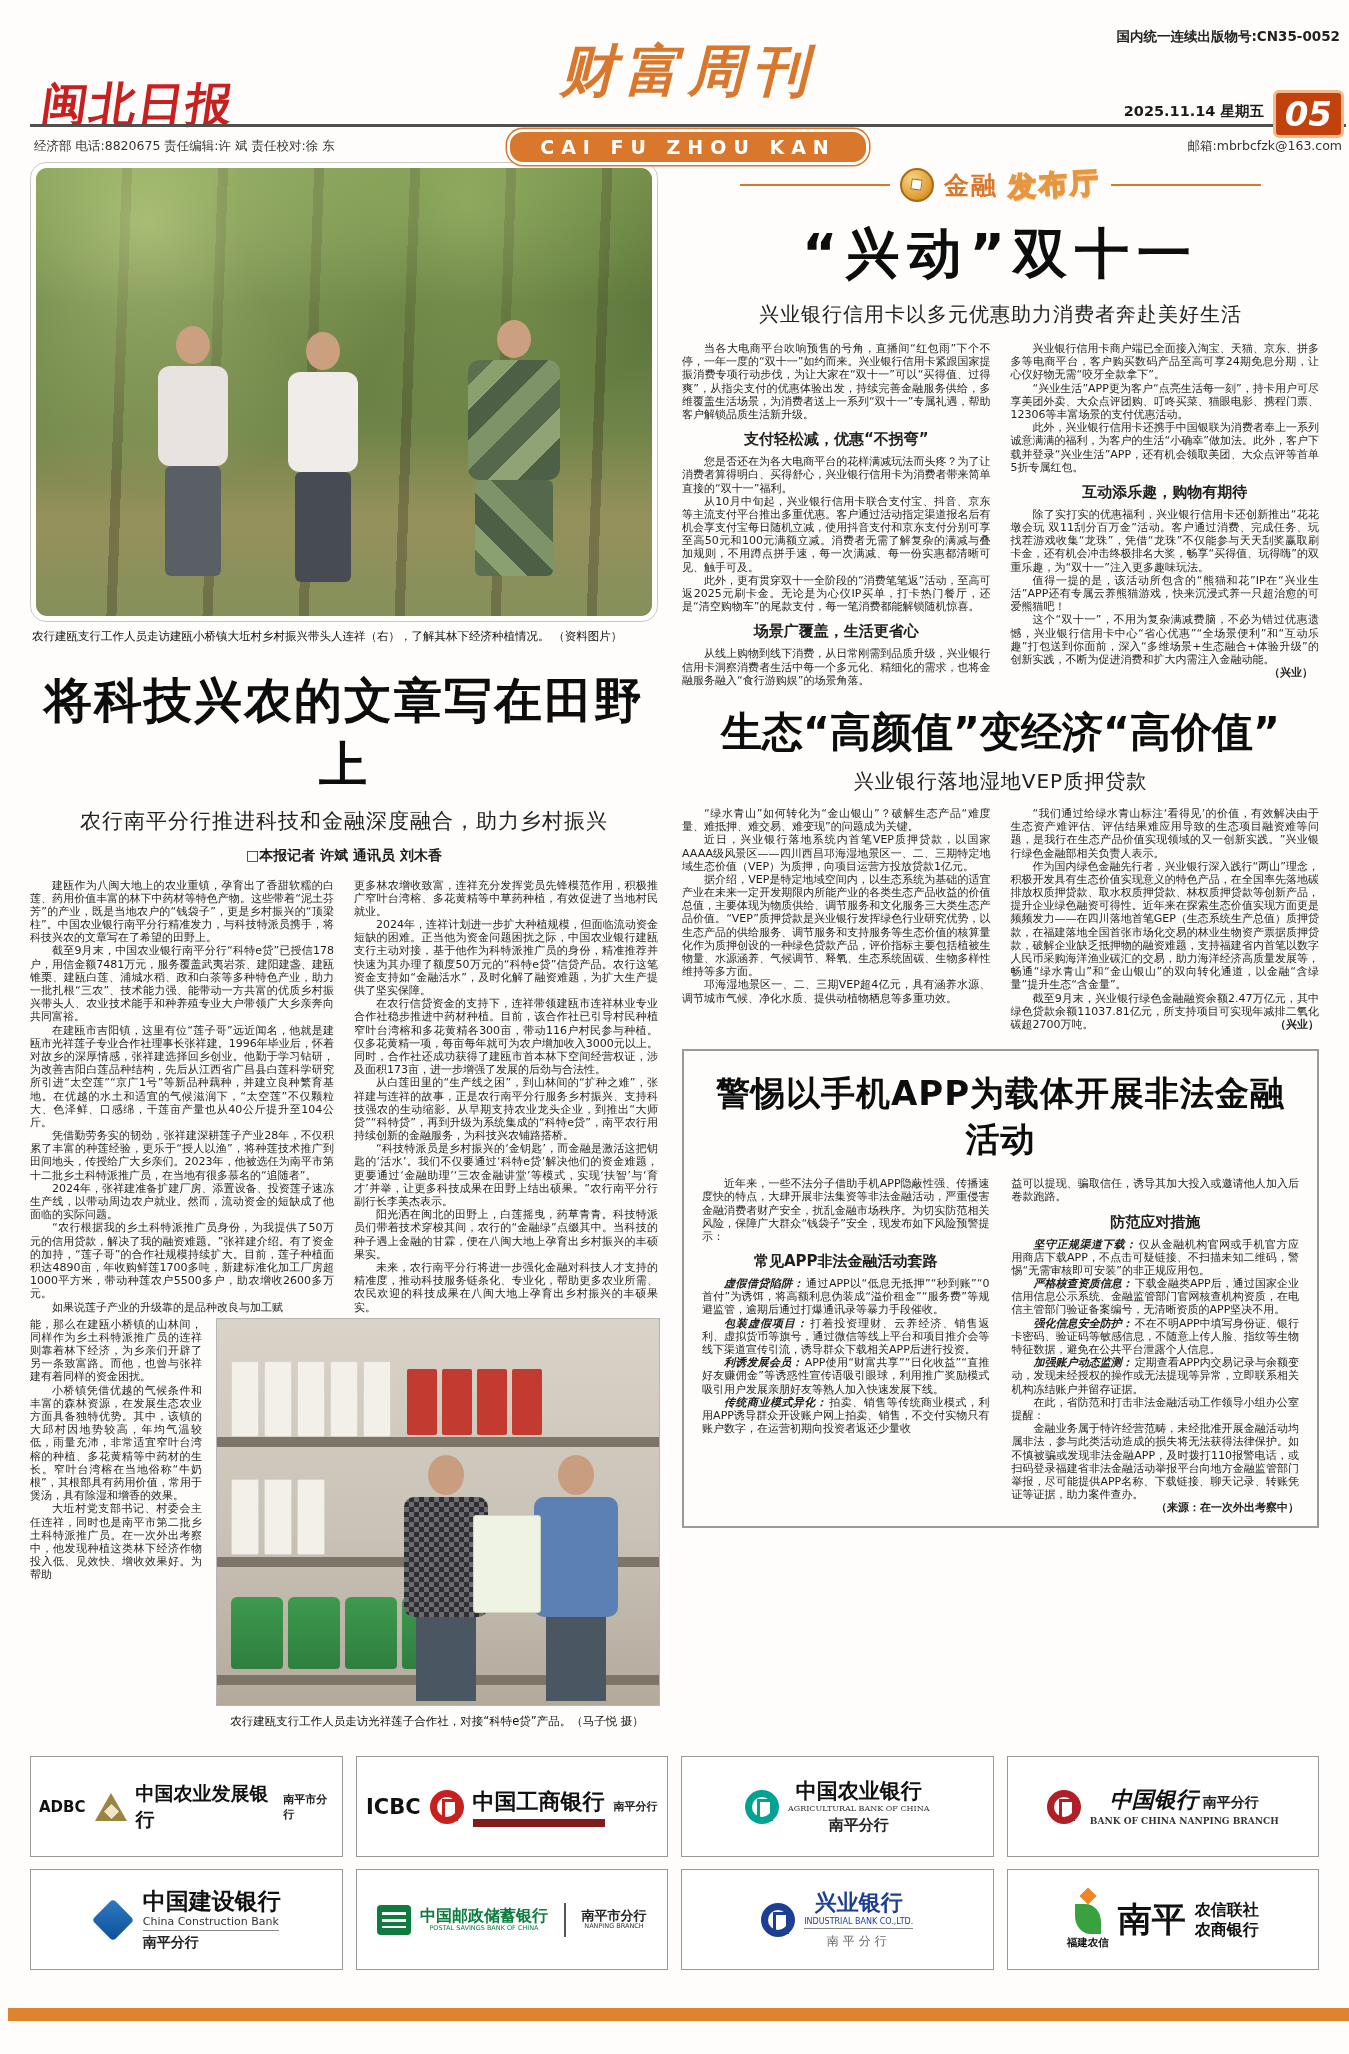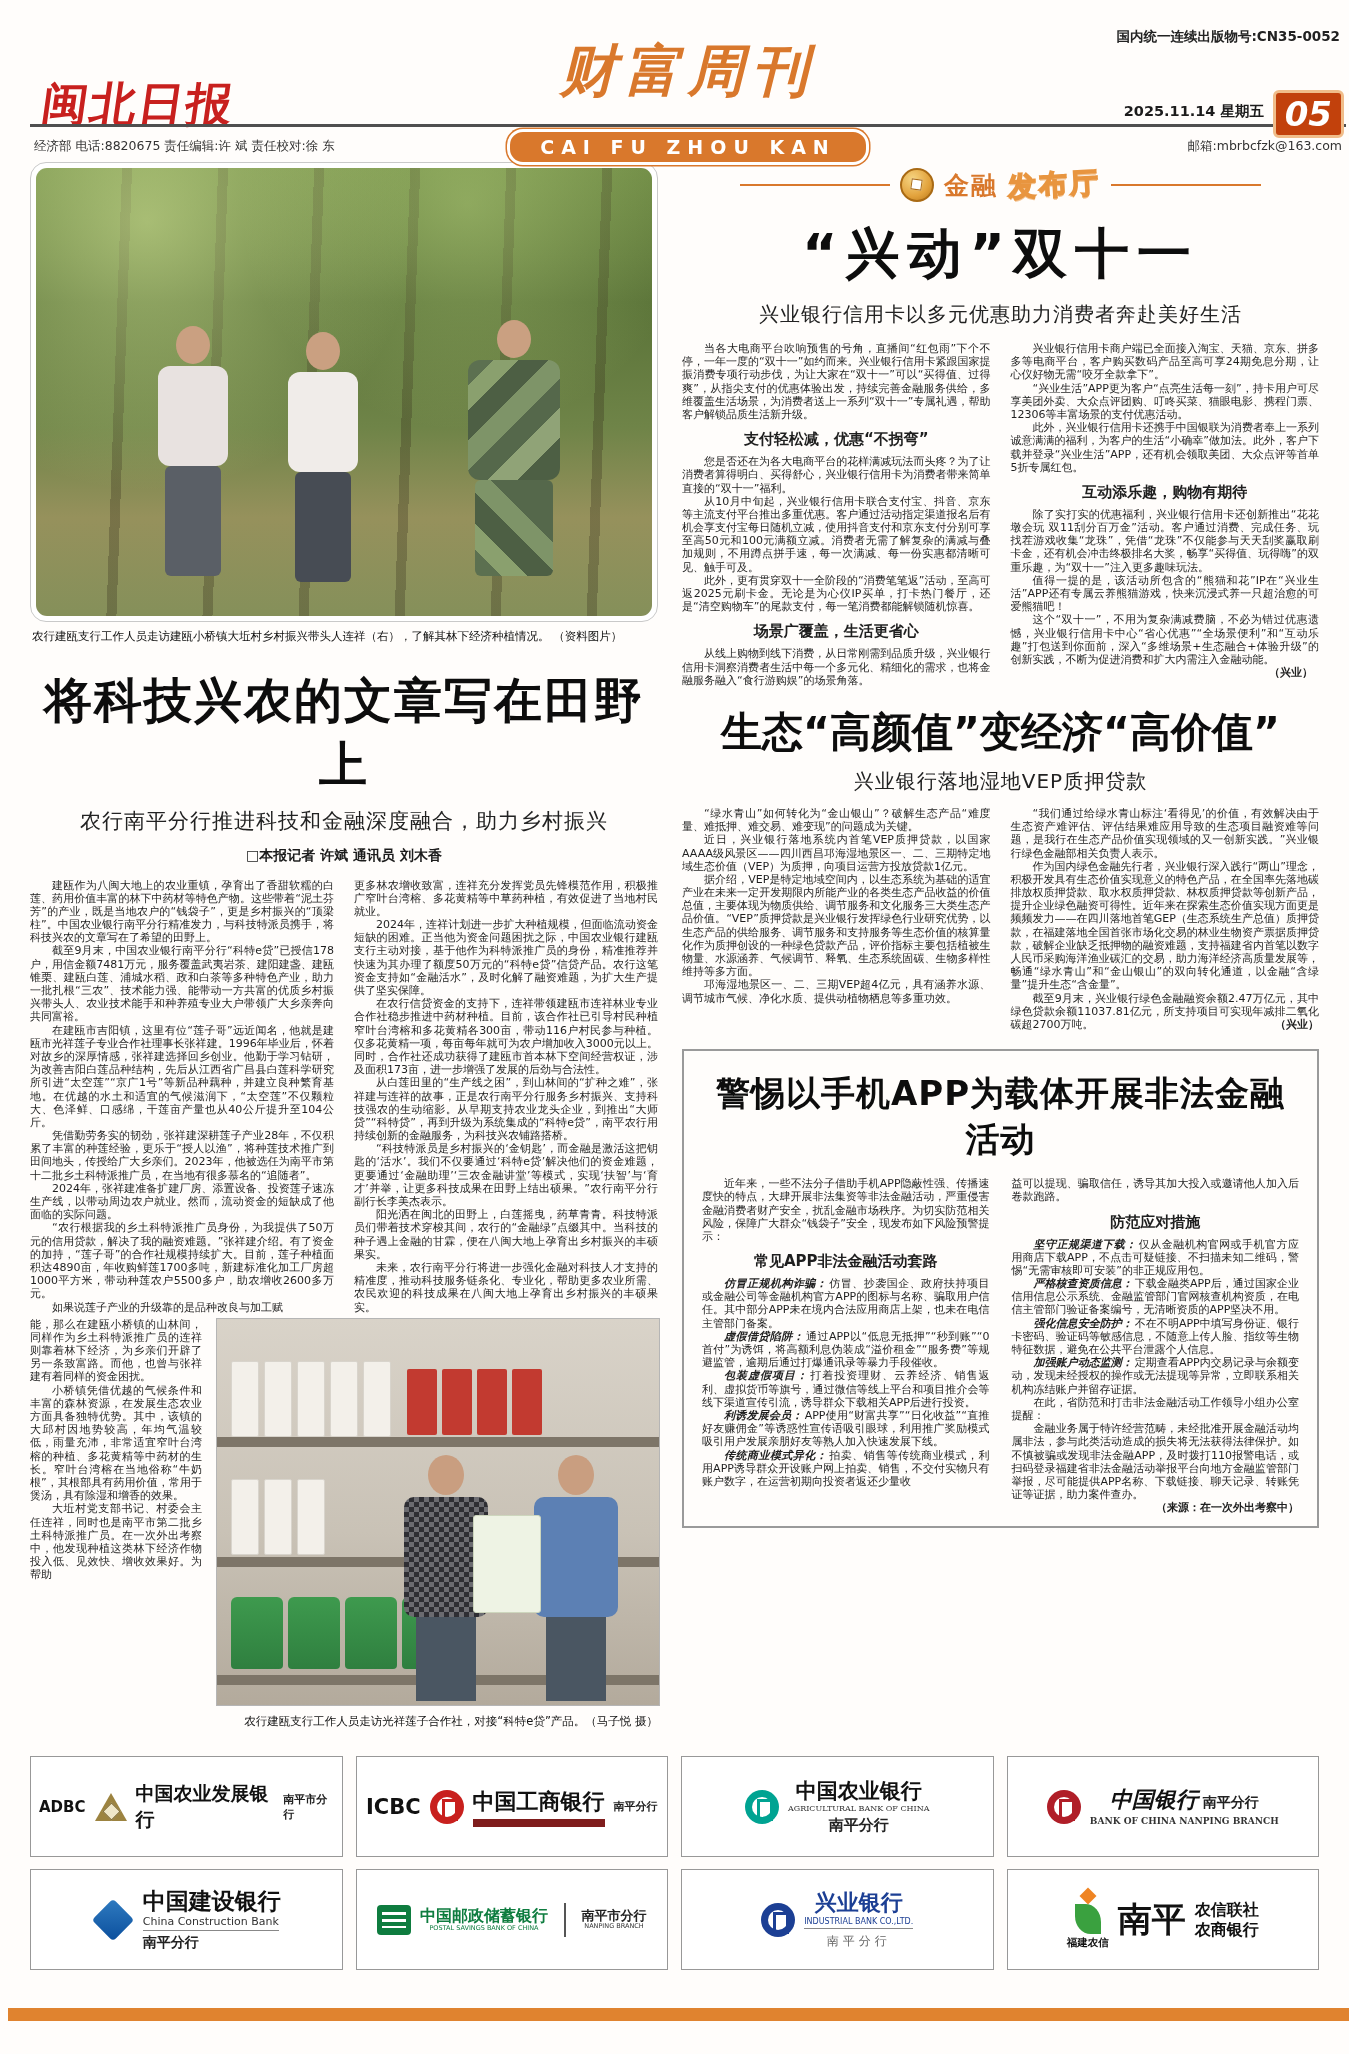--- a/index.html
+++ b/index.html
@@ -69,21 +69,21 @@
   .greenbag{width:52px;height:72px;background:linear-gradient(180deg,#3e9a4e,#2f7f3f);border-radius:6px 6px 4px 4px;}
   .shopper{position:absolute;width:86px;height:250px;bottom:0;}
   .shopper .head{width:36px;height:40px;border-radius:50%;background:#c99e80;margin:0 auto;}
   .shopper .torso{width:84px;height:120px;border-radius:10px;margin:2px auto 0;}
   .shopper .legs{width:60px;height:84px;margin:0 auto;background:#4a5662;}
   .s1{right:170px;} .s1 .torso{background:
       repeating-conic-gradient(#2e2e33 0% 25%,#6b6b70 0% 50%) 0 0/10px 10px;}
   .s2{right:40px;} .s2 .torso{background:#5c80b4;}
   .giftbag{position:absolute;right:118px;bottom:92px;width:66px;height:96px;background:#eef3e4;
            border:1px solid #cdd6bd;border-radius:3px;}
-  .cap2{width:442px;margin:8px 0 0 186px;font-size:11.5px;text-align:right;color:#111;}
+  .cap2{width:442px;margin:8px 0 0 186px;font-size:11.5px;text-align:center;color:#111;}
   
   .fhall{display:flex;align-items:center;justify-content:center;gap:10px;margin:4px 0 14px;}
   .fh-line{height:0;border-top:2.5px solid #d9782c;width:150px;}
   .coin{width:30px;height:30px;border-radius:50%;flex:none;
         background:radial-gradient(circle at 35% 30%,#f6d582,#e2a23c 60%,#b97718);
         border:2px solid #a96a14;position:relative;}
   .coin::after{content:"";position:absolute;left:9px;top:9px;width:9px;height:9px;background:#fff;
         border:1.5px solid #a96a14;transform:rotate(8deg);}
   .fh-t1{font-size:25px;font-weight:800;color:#d9782c;letter-spacing:2px;}
   .fh-t2{font-size:28px;font-weight:800;color:#fff;-webkit-text-stroke:1.6px #e8953f;
@@ -302,21 +302,20 @@
             </div>
         </div>
       </article>
 
       <article class="warnbox">
         <h2 class="hl-warn">警惕以手机APP为载体开展非法金融活动</h2>
         <div class="cols2">
           <div class="tcol">
               <div class="blk blk-p">近年来，一些不法分子借助手机APP隐蔽性强、传播速度快的特点，大肆开展非法集资等非法金融活动，严重侵害金融消费者财产安全，扰乱金融市场秩序。为切实防范相关风险，保障广大群众“钱袋子”安全，现发布如下风险预警提示：</div>
               <div class="blk blk-h">常见APP非法金融活动套路</div>
-              <div class="blk blk-p"><b class="lead">仿冒正规机构诈骗：</b>仿冒、抄袭国企、政府扶持项目或金融公司等金融机构官方APP的图标与名称、骗取用户信任。其中部分APP未在境内合法应用商店上架，也未在电信主管部门备案。</div>
               <div class="blk blk-p"><b class="lead">虚假借贷陷阱：</b>通过APP以“低息无抵押”“秒到账”“0首付”为诱饵，将高额利息伪装成“溢价租金”“服务费”等规避监管，逾期后通过打爆通讯录等暴力手段催收。</div>
               <div class="blk blk-p"><b class="lead">包装虚假项目：</b>打着投资理财、云养经济、销售返利、虚拟货币等旗号，通过微信等线上平台和项目推介会等线下渠道宣传引流，诱导群众下载相关APP后进行投资。</div>
               <div class="blk blk-p"><b class="lead">利诱发展会员：</b>APP使用“财富共享”“日化收益”“直推好友赚佣金”等诱惑性宣传语吸引眼球，利用推广奖励模式吸引用户发展亲朋好友等熟人加入快速发展下线。</div>
               <div class="blk blk-p"><b class="lead">传统商业模式异化：</b>拍卖、销售等传统商业模式，利用APP诱导群众开设账户网上拍卖、销售，不交付实物只有账户数字，在运营初期向投资者返还少量收</div>
             </div>
           <div class="tcol">
               <div class="blk blk-c">益可以提现、骗取信任，诱导其加大投入或邀请他人加入后卷款跑路。</div>
               <div class="blk blk-h">防范应对措施</div>
               <div class="blk blk-p"><b class="lead">坚守正规渠道下载：</b>仅从金融机构官网或手机官方应用商店下载APP，不点击可疑链接、不扫描未知二维码，警惕“无需审核即可安装”的非正规应用包。</div>
               <div class="blk blk-p"><b class="lead">严格核查资质信息：</b>下载金融类APP后，通过国家企业信用信息公示系统、金融监管部门官网核查机构资质，在电信主管部门验证备案编号，无清晰资质的APP坚决不用。</div>

